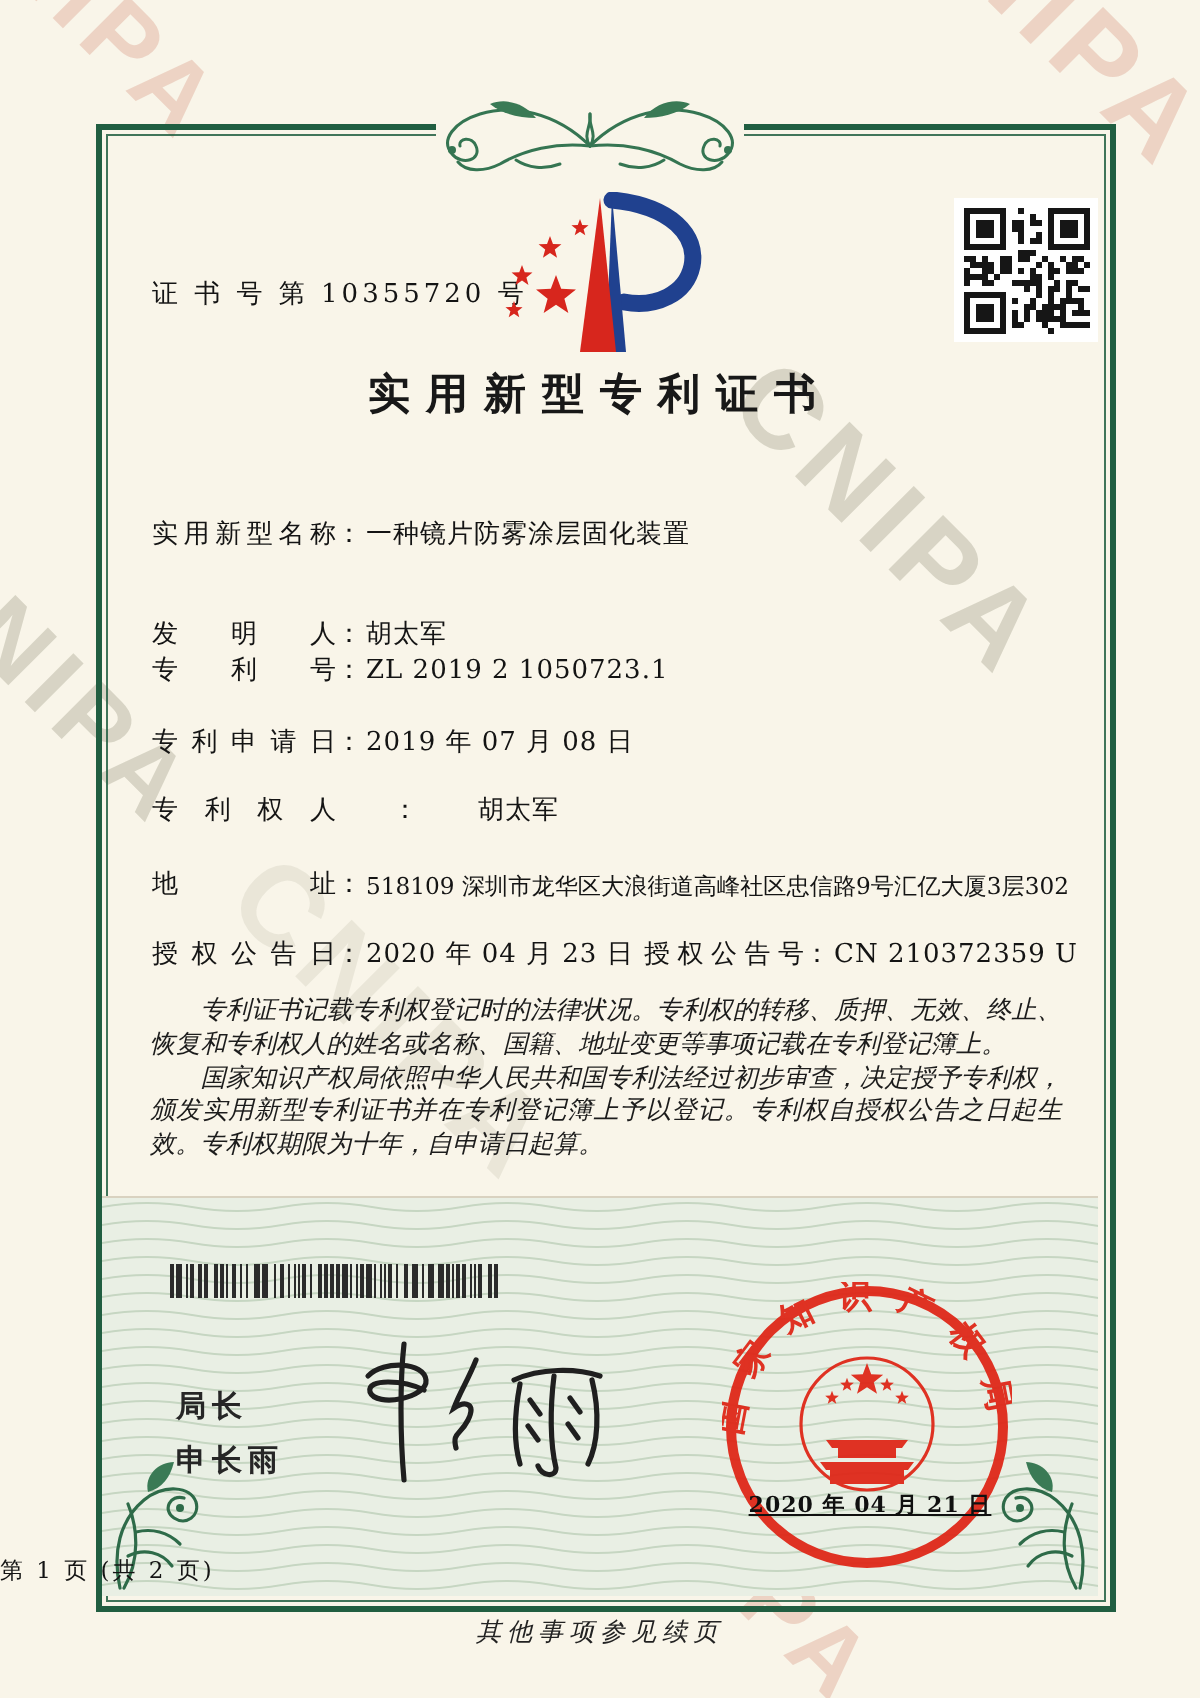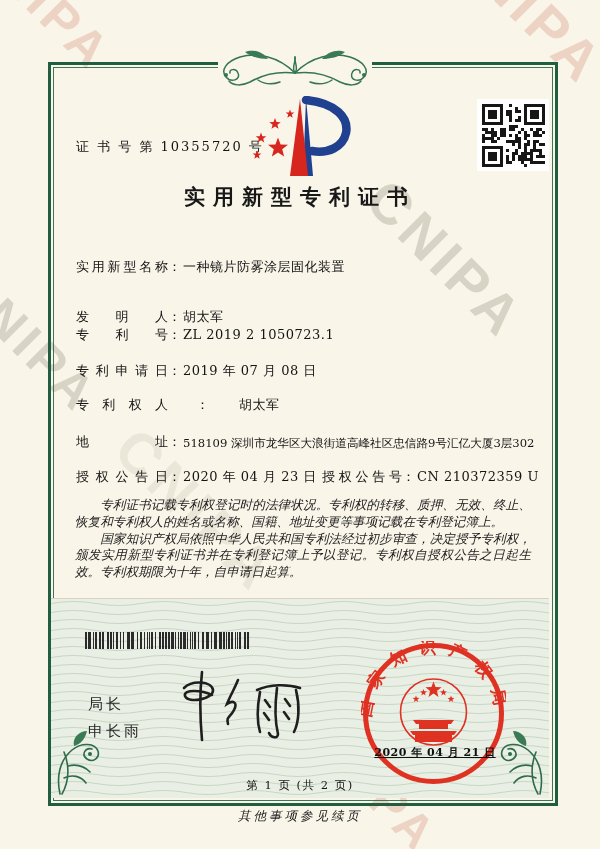--- a/index.html
+++ b/index.html
@@ -29,26 +29,26 @@
   .f-colon{display:inline-block;margin:0 2px 0 0;}
   .f-value{letter-spacing:.5px;}
   .f-value.addr{font-size:11.6px;letter-spacing:0;}
   .frow .pair2{position:absolute;left:246px;top:0;display:flex;align-items:baseline;}
   .pair2 .f-label{width:80px;}
   .paras{position:absolute;left:75px;top:497px;width:456px;z-index:4;}
   .paras p{margin:0;font-size:12.6px;line-height:16.8px;text-indent:2em;text-align:justify;
            font-style:italic;color:#1c1c1c;}
   .barcode{position:absolute;left:85px;top:632px;z-index:4;}
   .director{position:absolute;left:88px;top:690px;z-index:4;font-family:"Liberation Sans",sans-serif;
-            font-weight:normal;font-size:15px;letter-spacing:3px;color:#262626;line-height:27px;}
+            font-weight:bold;font-size:15px;letter-spacing:3px;color:#262626;line-height:27px;}
   .signature{position:absolute;left:172px;top:666px;z-index:4;}
   .seal{position:absolute;left:361px;top:641px;z-index:5;opacity:.93;}
   .seal-date{position:absolute;left:355px;top:745px;width:160px;text-align:center;z-index:6;
              font-size:11px;font-weight:bold;color:#101010;letter-spacing:.5px;text-decoration:underline;}
-  .page-footer{position:absolute;left:0;top:778px;width:100%;text-align:center;font-size:11.5px;
+  .page-footer{position:absolute;left:0;top:778px;width:100%;font-size:11.5px;
                letter-spacing:1.5px;z-index:4;}
   .continuation{position:absolute;left:0;top:808px;width:100%;text-align:center;font-size:12.5px;
                 font-style:italic;letter-spacing:3px;z-index:4;color:#222;}
   .ornament{position:absolute;left:200px;top:42px;z-index:3;}
   .corner{position:absolute;z-index:3;}
   .corner.bl{left:54px;top:716px;}
   .corner.br{left:478px;top:716px;transform:scaleX(-1);}
 </style>
 </head>
 <body>

